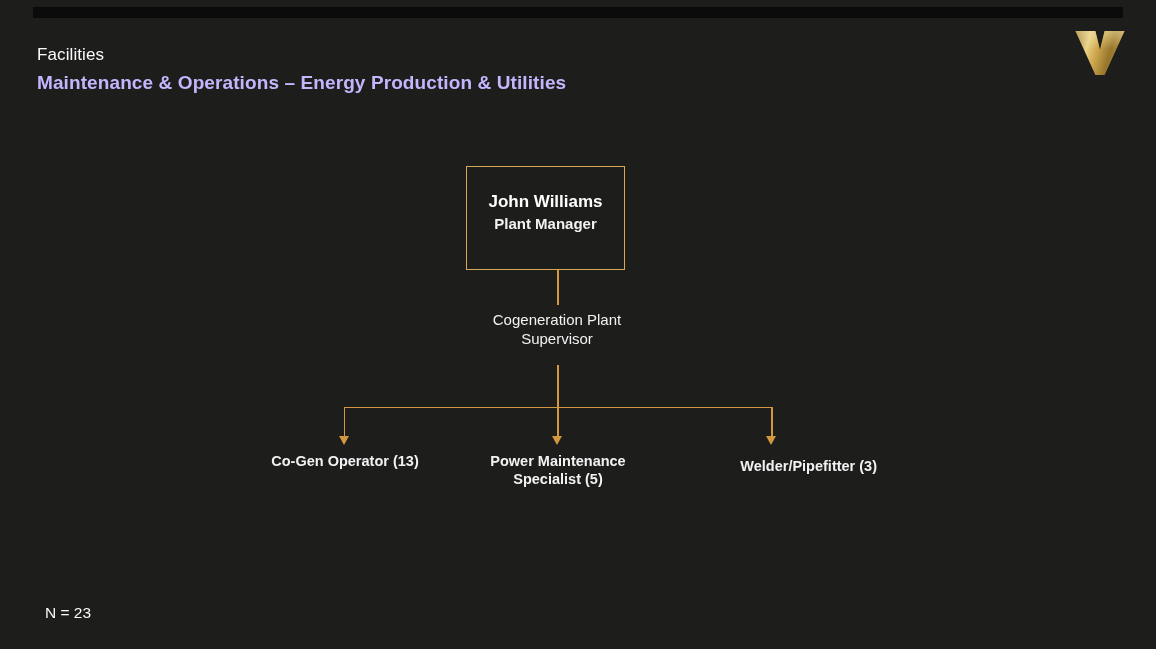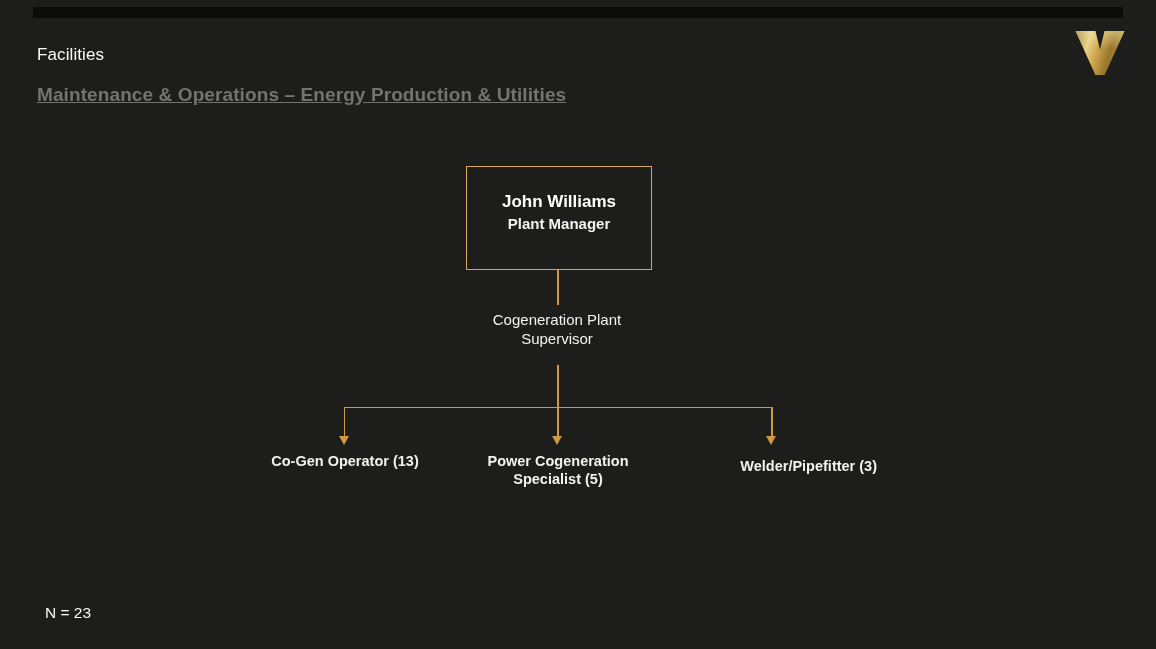--- a/index.html
+++ b/index.html
@@ -32,39 +32,38 @@
   .header .eyebrow {
     font-size: 17px;
     font-weight: 400;
     color: #fafafa;
     line-height: 21px;
     letter-spacing: 0.1px;
   }
   .header .title {
     font-size: 19px;
     font-weight: 700;
-    color: #737373;
+    color: #c4b5fd;
     line-height: 24px;
-    margin-top: 18px;
+    margin-top: 6px;
     letter-spacing: 0.1px;
-    text-decoration: underline;
   }
   .logo {
     position: absolute;
     left: 1074px;
     top: 31px;
     width: 52px;
     height: 44px;
   }
   
   .org-box {
     position: absolute;
     left: 466px;
     top: 166px;
-    width: 186px;
+    width: 159px;
     height: 104px;
     border: 1.5px solid #d8a855;
     box-sizing: border-box;
     display: flex;
     flex-direction: column;
     align-items: center;
     justify-content: center;
     padding-bottom: 12px;
     text-align: center;
   }
@@ -191,21 +190,21 @@
   <div class="arrow-head" style="left:552px; top:436px;"></div>
 
   <div class="line v-line" style="left:771px; top:407px; height:30px;"></div>
   <div class="arrow-head" style="left:766px; top:436px;"></div>
 
   <div class="leaf" style="left:240px; top:453px;">
     <div>Co-Gen Operator (13)</div>
   </div>
 
   <div class="leaf" style="left:453px; top:453px;">
-    <div>Power Cogeneration</div>
+    <div>Power Maintenance</div>
     <div>Specialist (5)</div>
   </div>
 
   <div class="leaf" style="left:667px; top:458px;text-align:right;">
     <div>Welder/Pipefitter (3)</div>
   </div>
 
   <div class="footer-count">N = 23</div>
 
 </div>

